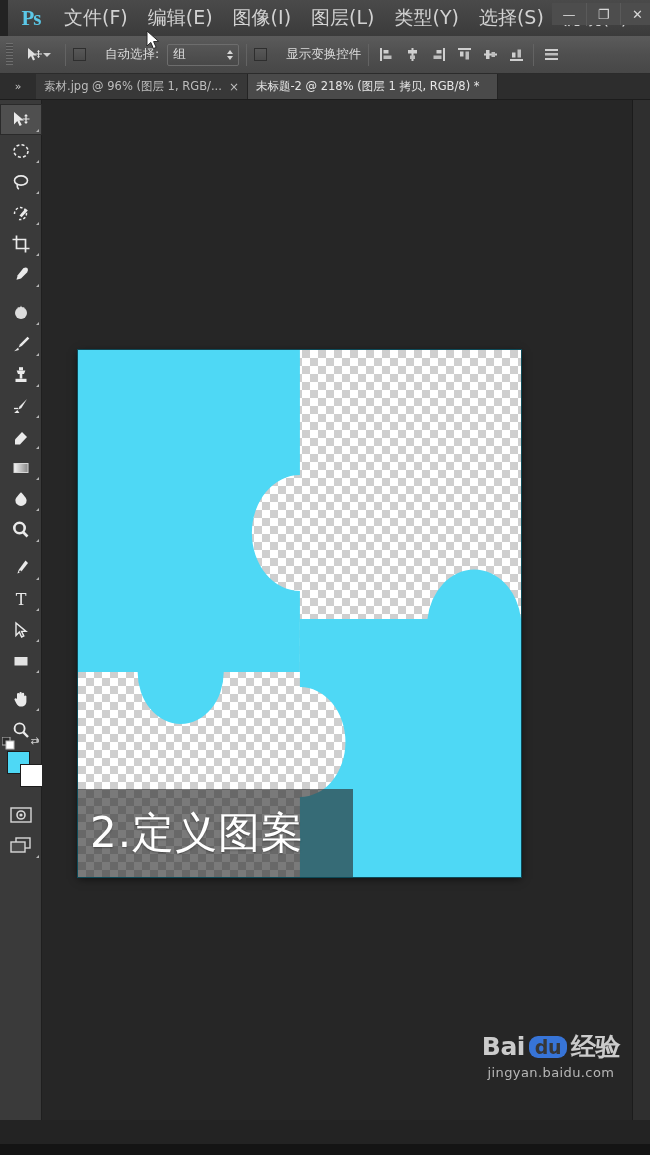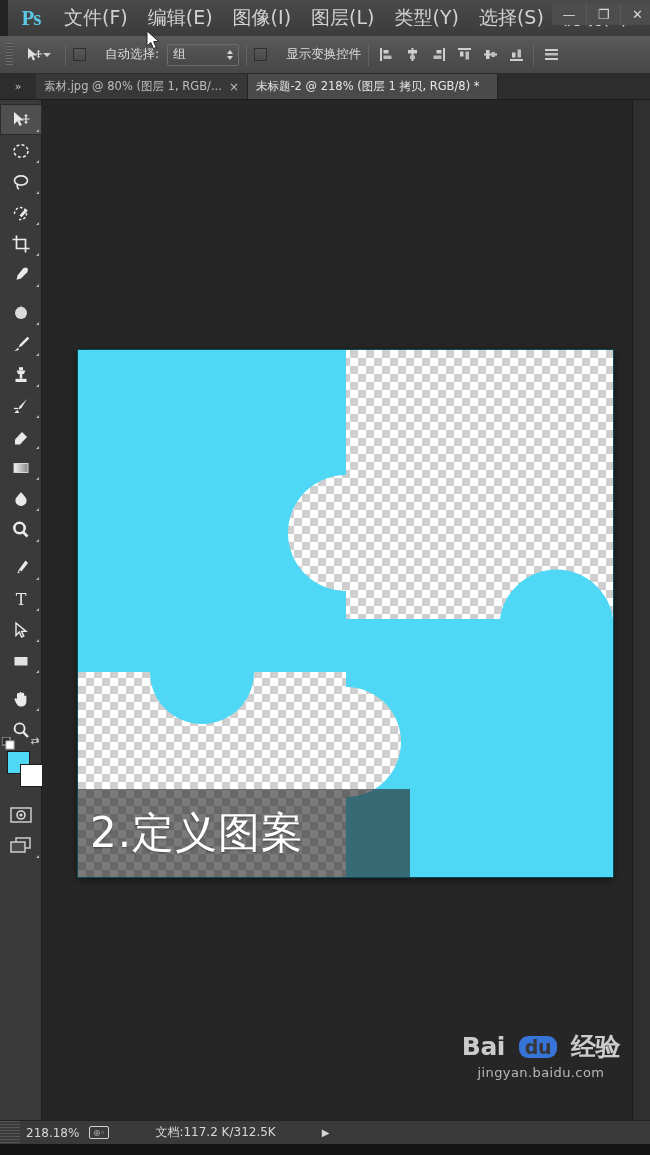--- a/index.html
+++ b/index.html
@@ -205,21 +205,21 @@
   #rightpanel {
     position: absolute; left: 632px; top: 100px;
     width: 18px; height: 1020px;
     background: #2f2f2f;
     border-left: 1px solid #1b1b1b;
   }
 
   #canvas {
     position: absolute;
     left: 36px; top: 250px;
-    width: 535px; height: 527px;
+    width: 443px; height: 527px;
     box-shadow: 0 0 0 1px #0d4a58, 0 2px 8px rgba(0,0,0,.6);
     overflow: hidden;
     background:
       repeating-conic-gradient(#ffffff 0% 25%, #cfcfcf 0% 50%) 0 0 / 16px 16px;
   }
   
   #puzzle-svg { position:absolute; left:0; top:0; width:100%; height:100%; display:block; }
 
   #caption-band {
     position: absolute;
@@ -240,21 +240,21 @@
   
   #watermark {
     position: absolute; right: 12px; bottom: 40px;
     text-align: center;
     opacity: .85;
   }
   #wm-main {
     font-size: 25px; font-weight: bold; color: #e8e8e8;
     font-family: "DejaVu Sans", "Liberation Sans", sans-serif;
     letter-spacing: -.5px;
-    display: flex; align-items: center; gap: 14px;
+    display: flex; align-items: center; gap: 4px;
   }
   #wm-bubble {
     background: #3b82f6; color: #3a3a3a;
     border-radius: 9px; padding: 0 6px;
     font-size: 19px;
   }
   #wm-sub {
     font-size: 13px; color: #cfcfcf; margin-top: 2px;
     letter-spacing: .4px;
   }
@@ -403,21 +403,21 @@
             <rect x="1" y="11" width="13" height="2" fill="#cfcfcf"></rect>
           </svg>
       </span>
     </div>
   </div>
 
   <div id="tabbar">
     <div id="tab-collapse">»</div>
 
     <div class="doc-tab">
-      <span>素材.jpg @ 80% (图层 1, RGB/...</span>
+      <span>素材.jpg @ 96% (图层 1, RGB/...</span>
       <span class="tab-close">×</span>
     </div>
 
     <div class="doc-tab active">
       <span>未标题-2 @ 218% (图层 1 拷贝, RGB/8) *</span>
       <span class="tab-close">×</span>
     </div>
   </div>
 
   <div id="toolbox">
@@ -639,27 +639,20 @@
         <span>Bai</span>
         <span id="wm-bubble">du</span>
         <span>经验</span>
       </div>
       <div id="wm-sub">jingyan.baidu.com</div>
     </div>
   </div>
 
   <div id="rightpanel"></div>
 
-  <div id="statusbar">
-    <div id="status-grip"></div>
-    <div id="zoom-val">218.18%</div>
-    <span class="glyph-box">◎◦</span>
-    <div id="doc-info">文档:117.2 K/312.5K</div>
-    <div id="status-arrow">▶</div>
-  </div>
 
   <div id="bottom-strip"></div>
 
   <div id="mouse-cursor">
     <svg width="15" height="21" viewBox="0 0 15 21">
       <path d="M1 1 L1 16 L4.8 12.4 L7.4 18.6 L10.2 17.4 L7.6 11.6 L12.6 11.3 Z" fill="#ffffff" stroke="#2a2a2a" stroke-width="1"></path>
     </svg>
   </div>
 
 </div>

